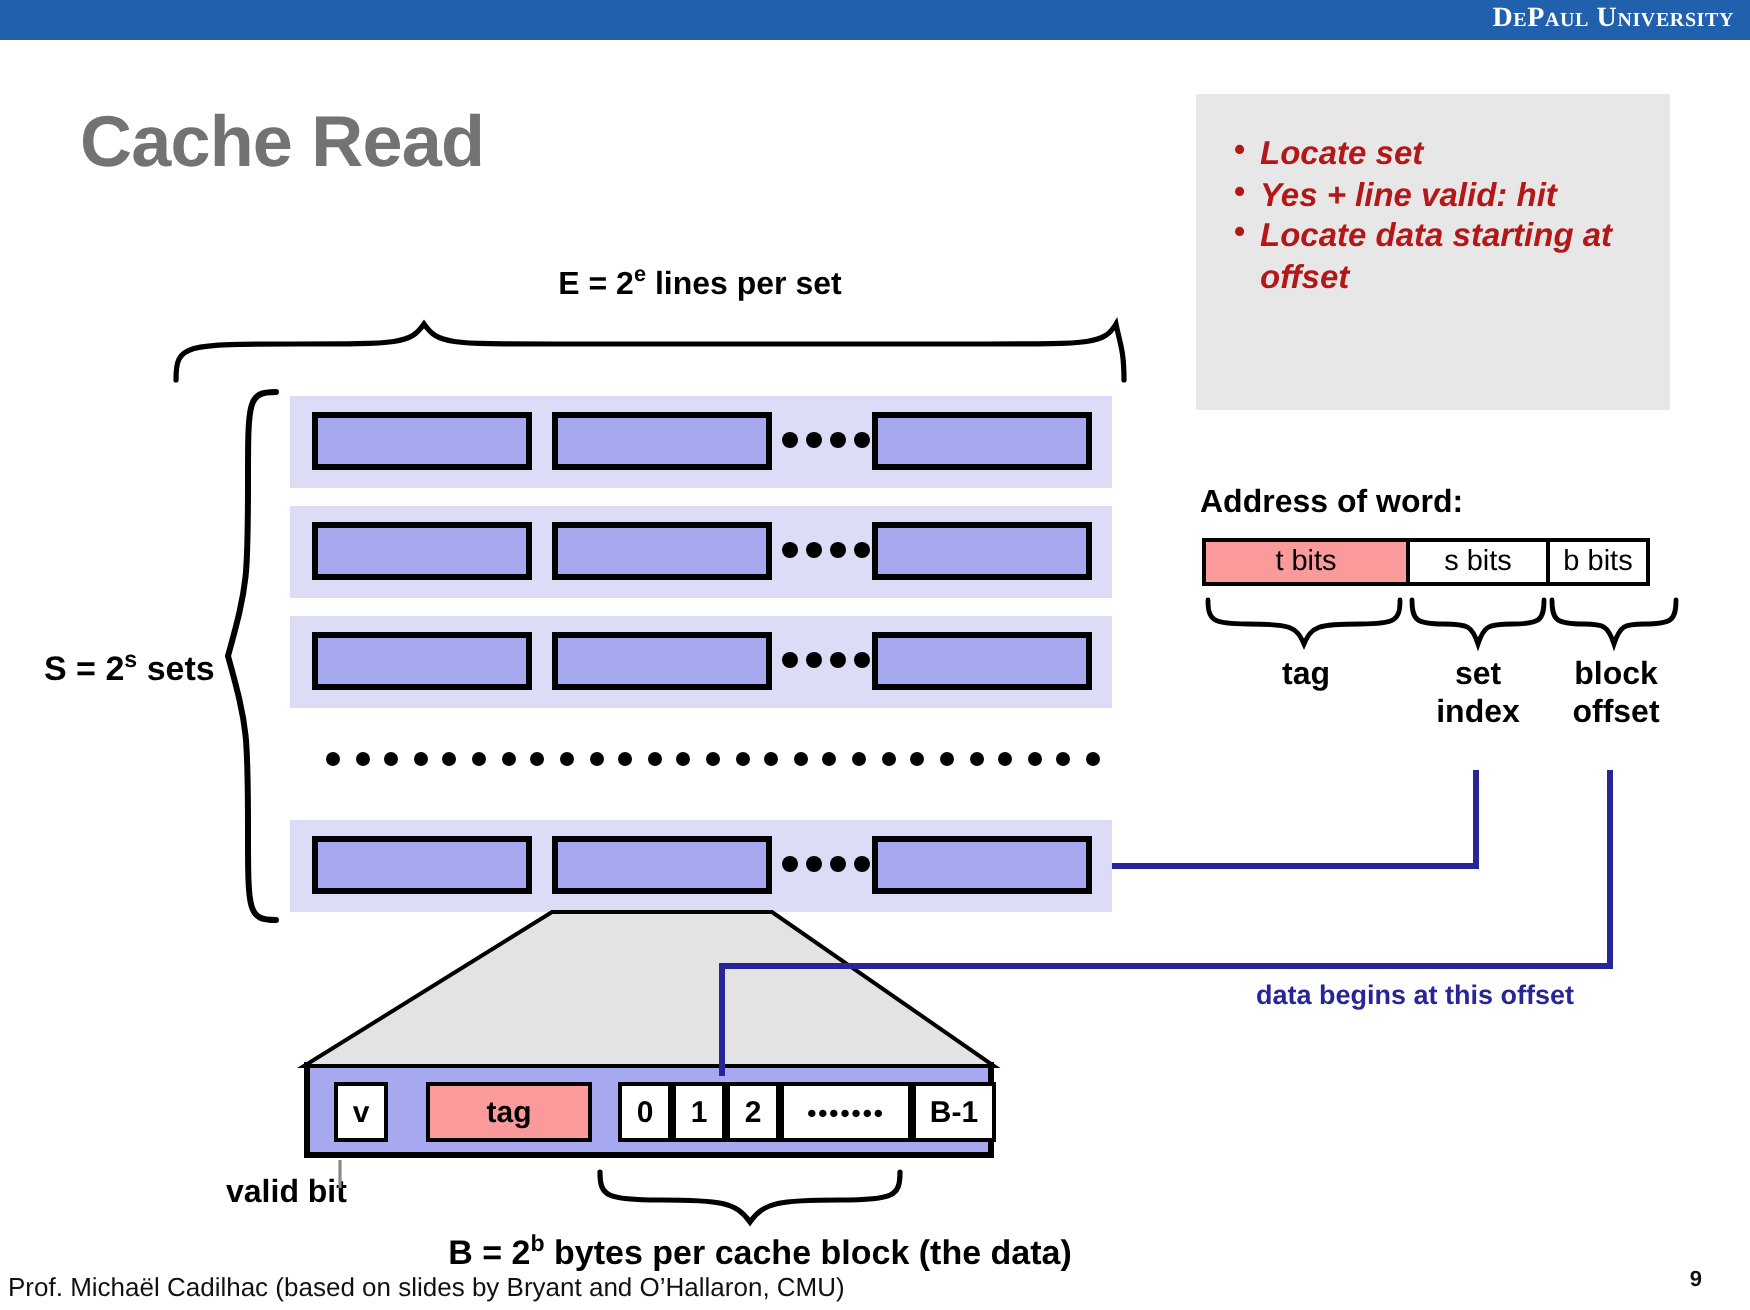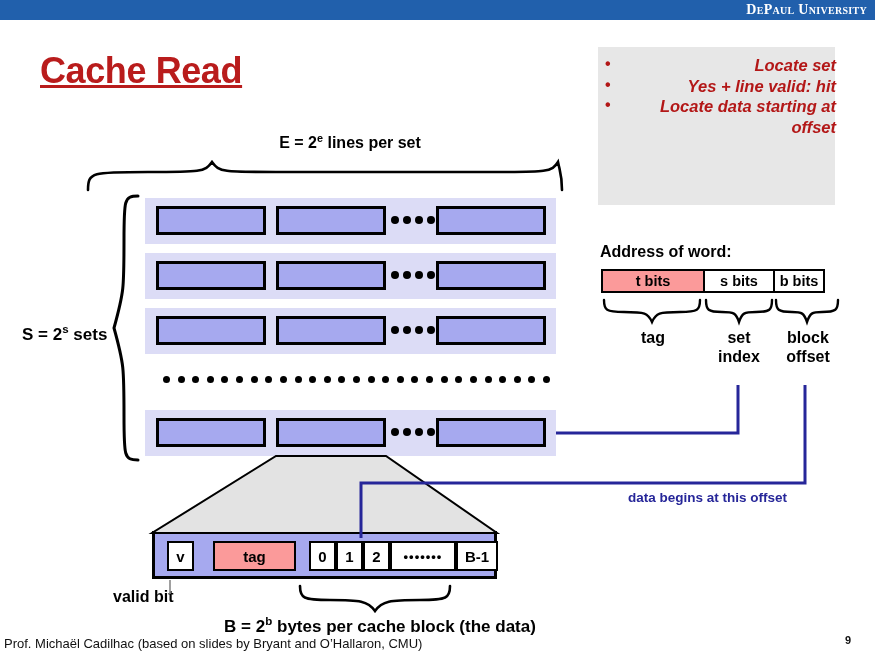--- a/index.html
+++ b/index.html
@@ -35,37 +35,36 @@
     white-space: nowrap;
   }
 
   
   #slide-title {
     position: absolute;
     left: 40px; top: 50px;
     font-size: 36px;
     font-weight: bold;
     letter-spacing: -.4px;
-    color: #b91c1c;
-    text-decoration: underline;
+    color: #737373;
   }
 
   
   #notes-panel {
     position: absolute;
     left: 598px; top: 47px;
     width: 237px; height: 158px;
     background: #e7e7e7;
   }
   #notes-list {
     position: absolute;
     left: 604px; top: 55px;
     width: 232px;
     list-style: none;
-    margin: 0; padding: 0; text-align: right;
+    margin: 12px; padding: 0;
   }
   #notes-list li {
     position: relative;
     padding-left: 14px;
     font-size: 16.5px;
     font-weight: bold;
     font-style: italic;
     color: #b31717;
     line-height: 20.5px;
     margin-bottom: 0px;
@@ -149,21 +148,21 @@
     font-size: 16px;
   }
   .addr-cell {
     position: absolute;
     top: 269px;
     height: 24px;
     border: 2px solid #000000;
     box-sizing: border-box;
     background: #ffffff;
     font-size: 14.5px;
-    font-weight: bold;
+    font-weight: normal;
     display: flex;
     align-items: center;
     justify-content: center;
   }
   #addr-t { left: 601px; width: 104px; background: #fb9a9a; }
   #addr-s { left: 703px; width: 72px; }
   #addr-b { left: 773px; width: 52px; }
 
   .addr-sub {
     position: absolute;

